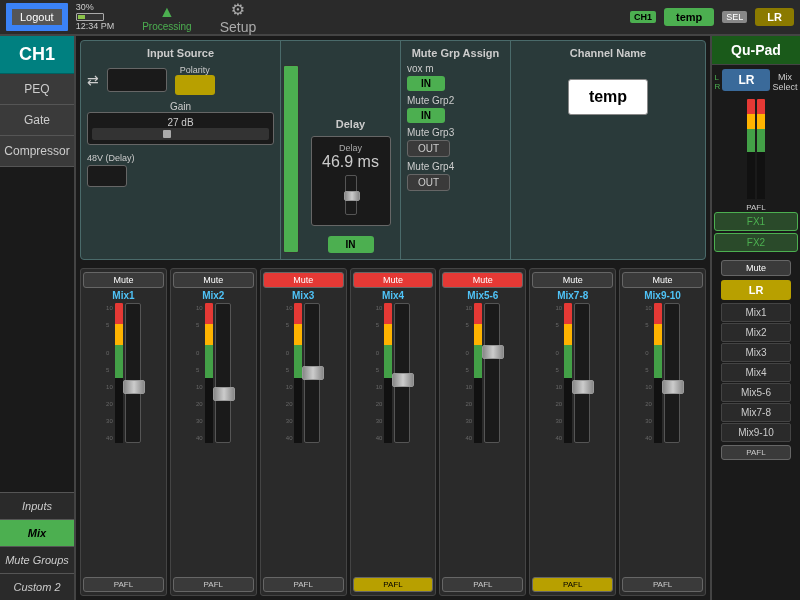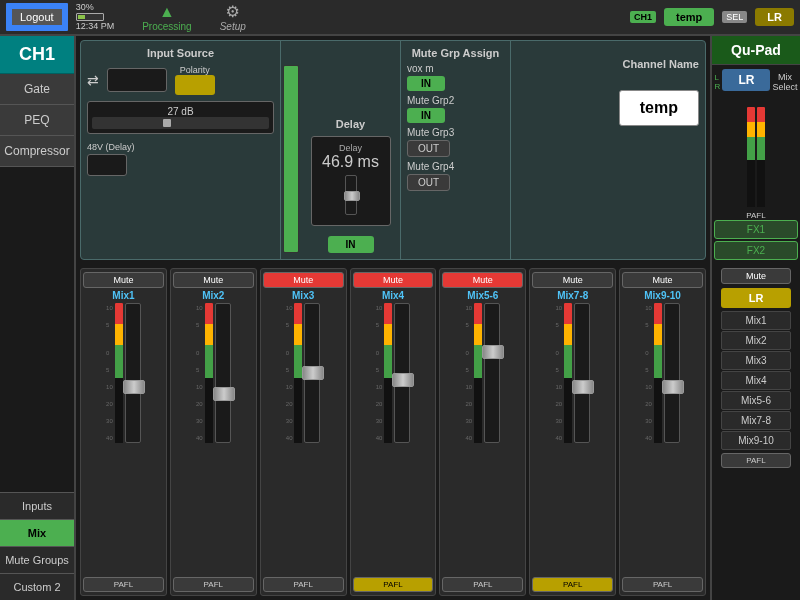--- a/index.html
+++ b/index.html
@@ -46,21 +46,21 @@
       margin-left: 20px;
     }
     #processing-btn .icon { color: #4caf50; font-size: 16px; }
     #processing-btn .label { font-size: 10px; color: #4caf50; }
     #setup-btn {
       display: flex; flex-direction: column;
       align-items: center; cursor: pointer;
       margin-left: 20px;
     }
     #setup-btn .icon { color: #aaa; font-size: 16px; }
-    #setup-btn .label { font-size: 10px; color: #aaa; font-style: italic; }
+    #setup-btn .label { font-size: 14px; color: #aaa; }
     .spacer { flex: 1; }
     #ch1-indicator {
       background: #4caf50; color: #000;
       font-size: 9px; font-weight: bold;
       padding: 1px 4px; border-radius: 2px;
     }
     #temp-btn {
       background: #4caf50; color: #000;
       border: none; border-radius: 3px;
       padding: 3px 12px; font-size: 11px; font-weight: bold;
@@ -117,20 +117,21 @@
     .nav-btn {
       background: #2a2a2a;
       color: #ccc;
       border: none;
       border-top: 1px solid #555;
       padding: 7px 0;
       font-size: 11px;
       cursor: pointer;
       text-align: center;
       width: 100%;
+      font-style: italic;
     }
     .nav-btn.active { background: #4caf50; color: #000; font-weight: bold; }
 
     
     #center {
       flex: 1;
       display: flex; flex-direction: column;
       background: #1a1a1a;
     }
 
@@ -256,21 +257,21 @@
       background: #3a3a3a; color: #ccc;
       border: 1px solid #666; border-radius: 3px;
       padding: 2px 10px; font-size: 10px;
       cursor: pointer; display: block;
     }
 
     
     #channel-name-section {
       flex: 1;
       padding: 6px;
-      display: flex; flex-direction: column; align-items: flex-end; margin-top: 11px;
+      display: flex; flex-direction: column; align-items: center;
     }
     #channel-name-section h3 {
       font-size: 11px; color: #ccc; margin-bottom: 20px;
     }
     #channel-name-box {
       background: #fff; color: #000;
       border: 1px solid #888; border-radius: 3px;
       padding: 8px 20px; font-size: 16px;
       font-weight: bold; text-align: center;
     }
@@ -462,22 +463,22 @@
   <span id="ch1-indicator">CH1</span>
   <button id="temp-btn">temp</button>
   <span id="sel-indicator">SEL</span>
   <button id="lr-btn-top">LR</button>
 </div>
 
 <div id="main">
 
   <div id="left-sidebar">
     <div id="ch1-label">CH1</div>
+    <button class="sidebar-btn">PEQ</button>
     <button class="sidebar-btn">Gate</button>
-    <button class="sidebar-btn">PEQ</button>
     <button class="sidebar-btn">Compressor</button>
     <div id="nav-section">
       <button class="nav-btn">Inputs</button>
       <button class="nav-btn active">Mix</button>
       <button class="nav-btn">Mute Groups</button>
       <button class="nav-btn">Custom 2</button>
     </div>
   </div>
 
   <div id="center">
@@ -488,20 +489,21 @@
         <h3>Input Source</h3>
         <div class="input-row">
           <span class="usb-icon">⇄</span>
           <div class="input-box" style="width:60px; height:24px;"></div>
           <div style="display:flex;flex-direction:column;align-items:center;">
             <span style="font-size:9px;color:#ccc;">Polarity</span>
             <button class="polarity-btn" style="width:40px;height:20px;"></button>
           </div>
         </div>
         <div class="gain-section">
+          <div class="gain-label">Gain</div>
           <div class="gain-slider-container">
             <div style="width:100%;">
               <div class="gain-value">27 dB</div>
               <div class="slider-h"></div>
             </div>
           </div>
         </div>
         <div>
           <span style="font-size:9px;color:#ccc;">48V (Delay)</span>
           <div class="phantom-btn" style="width:40px;height:22px;margin-top:2px;"></div>
@@ -743,21 +745,21 @@
           </div>
           <button class="pafl-btn">PAFL</button>
         </div>
       </div>
 
   </div>
 
   <div id="right-sidebar">
     <div id="qupad-logo">Qu-Pad</div>
     <div id="right-lr-section">
-      <div style="display:flex;gap:2px;align-items:center;width:100%;justify-content:center;margin-bottom:8px;">
+      <div style="display:flex;gap:2px;align-items:center;width:100%;justify-content:center;margin-bottom:0;">
         <span style="font-size:8px;color:#4caf50;">L R</span>
         <button id="lr-btn-right">LR</button>
         <div style="display:flex;flex-direction:column;align-items:center;">
           <span id="mix-select-label">Mix</span>
           <span style="font-size:9px;color:#ccc;">Select</span>
         </div>
       </div>
       <div class="right-vu">
         <div class="vu-column">
           <div class="seg-red"></div>

